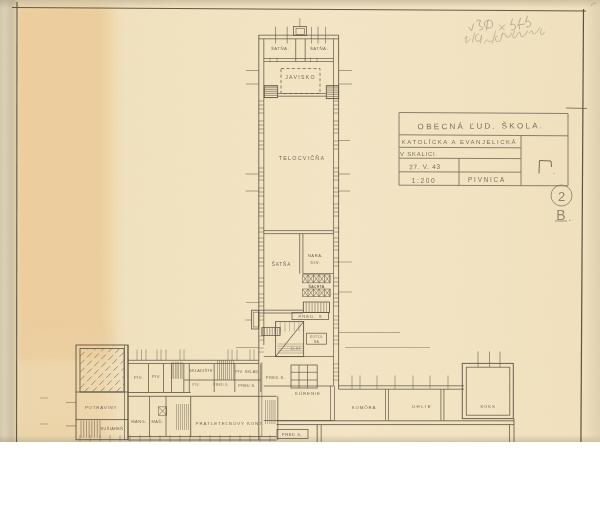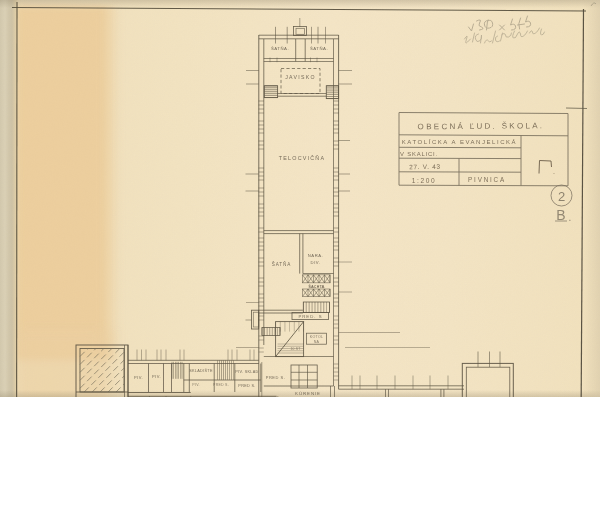--- a/index.html
+++ b/index.html
@@ -1,14 +1,14 @@
 <!DOCTYPE html>
 <html><head><meta charset="utf-8"><style>
 html,body{margin:0;padding:0;}
-#page{position:relative;width:600px;height:397px;overflow:hidden;background:#fef9c3;}
+#page{position:relative;width:600px;height:442px;overflow:hidden;background:#fef9c3;}
 #page .bgv{position:absolute;inset:0;
 background:linear-gradient(90deg,#f0dfba 0%,#f2e3c1 30%,#f4e5c6 55%,#f3e4c4 75%,#f1e1bd 100%);}
 #darkpatch{position:absolute;left:16px;top:6px;width:104px;height:354px;
 background:linear-gradient(90deg, rgba(236,206,156,0.95) 0 86px, rgba(236,206,156,0) 100%);filter:blur(3px);}
 #darkpatch1b{position:absolute;left:16px;top:330px;width:104px;height:110px;
 background:linear-gradient(90deg, rgba(236,208,162,0.6) 0 84px, rgba(236,208,162,0) 100%);filter:blur(5px);}
 #darkpatch2{position:absolute;left:16px;top:425px;width:100px;height:93px;background:linear-gradient(90deg,rgba(234,210,166,0.45) 0 80%,rgba(234,210,166,0) 100%);filter:blur(5px);}
 #lstrip{position:absolute;left:0;top:0;width:18px;height:518px;
 background:linear-gradient(90deg,#d3c9ae 0,#dbd1b6 5px,#d2c7ab 9px,#cfc3a6 12px,#e2d0a8 16px,rgba(236,209,162,0) 18px);}
 #tedge{position:absolute;left:0;top:0;width:600px;height:8px;background:linear-gradient(180deg,rgba(150,138,112,0.35),rgba(150,138,112,0));}

